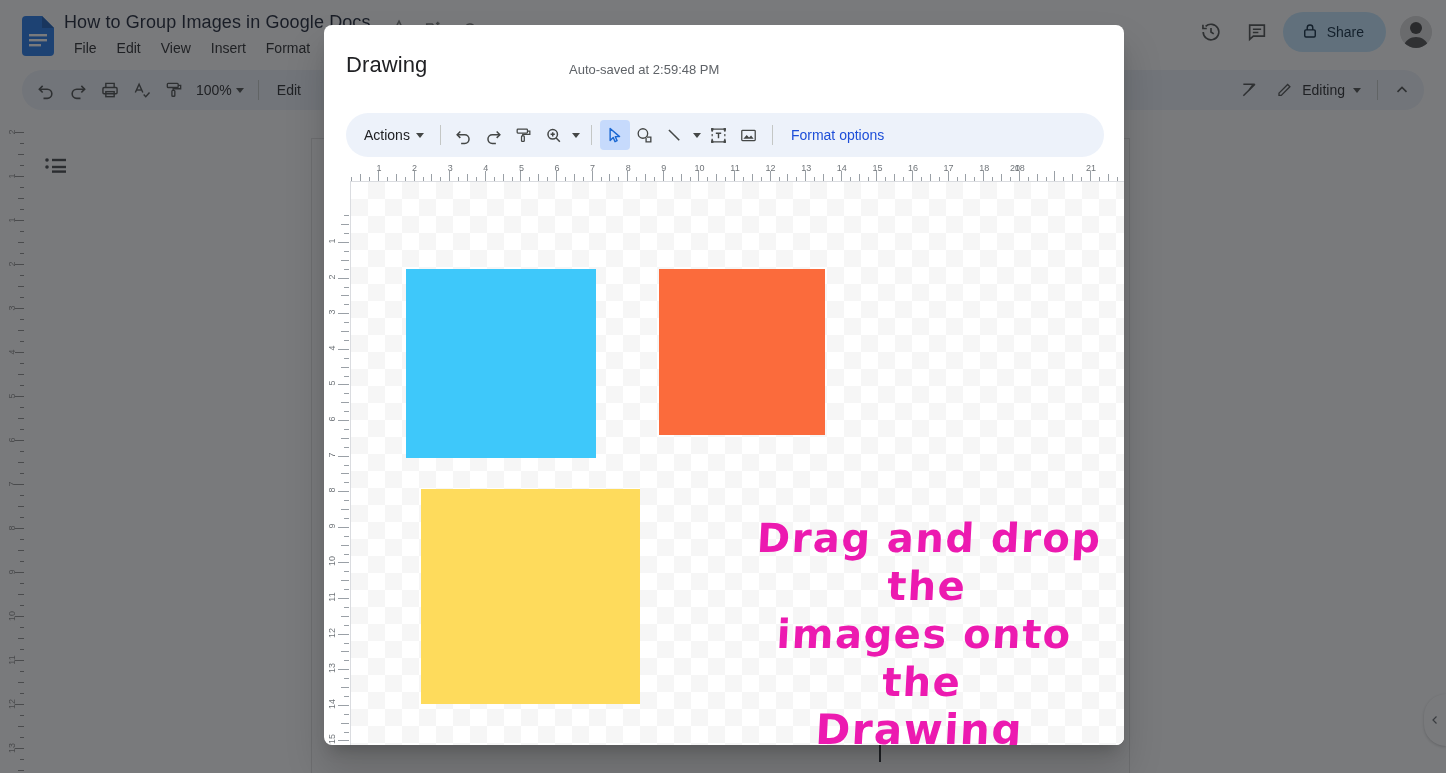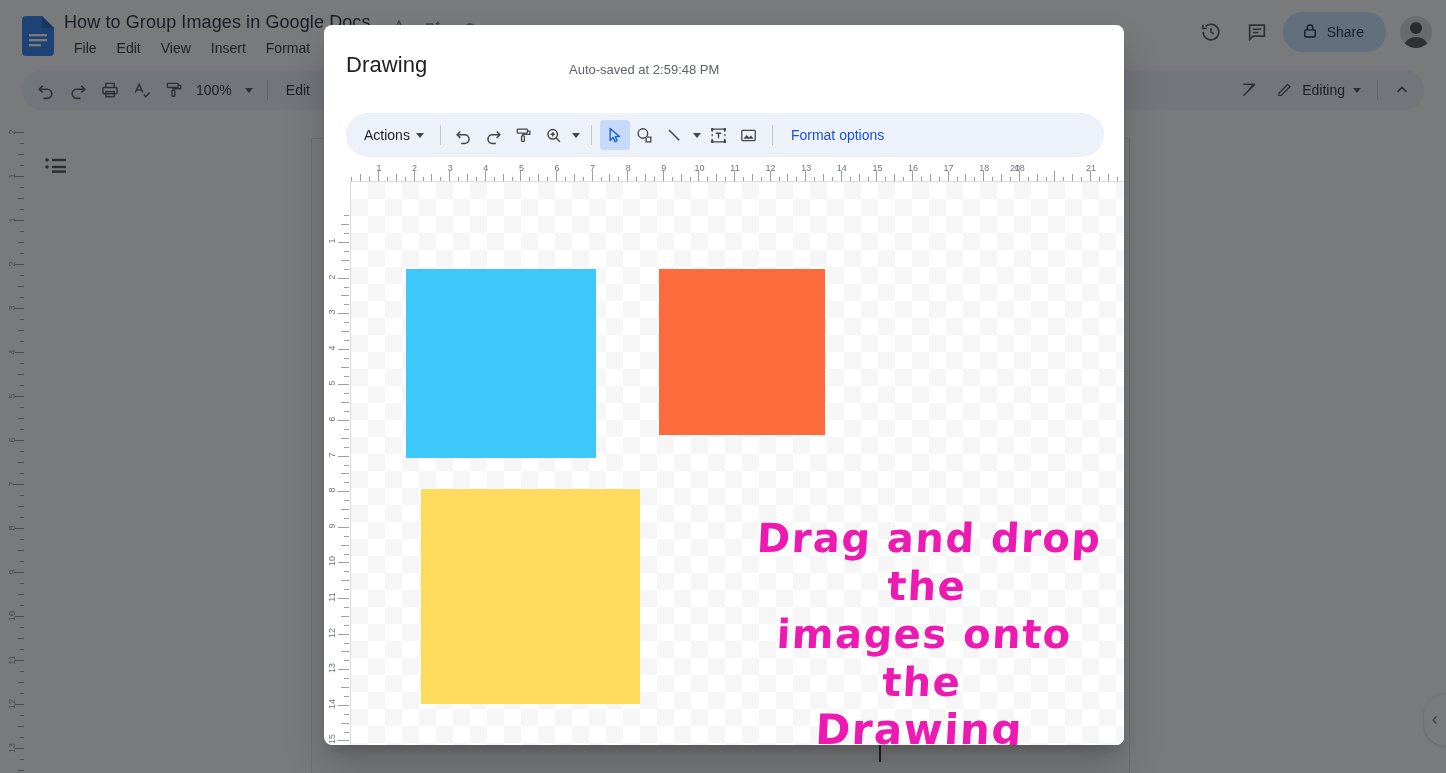--- a/index.html
+++ b/index.html
@@ -51,21 +51,21 @@
     background: #edf2fa; border-radius: 20px;
     display: flex; align-items: center; padding: 0 8px;
   }
   .tb-btn {
     width: 32px; height: 32px; border-radius: 50%;
     display: flex; align-items: center; justify-content: center;
     flex: none;
   }
   .tb-sep { width: 1px; height: 20px; background: #c4c7c5; margin: 0 8px; flex:none;}
   .tb-zoom {
-    display: flex; align-items: center; gap: 13px;
+    display: flex; align-items: center; gap: 4px;
     font-size: 14px; color: #202124; padding: 0 6px; height: 30px; flex:none;
   }
   .tb-style {
     font-size: 14px; color: #202124; padding: 0 10px; height: 30px;
     display: flex; align-items: center; gap: 6px; flex:none;
   }
   .caret {
     width: 0; height: 0; border-left: 4px solid transparent;
     border-right: 4px solid transparent; border-top: 5px solid #444746;
   }

